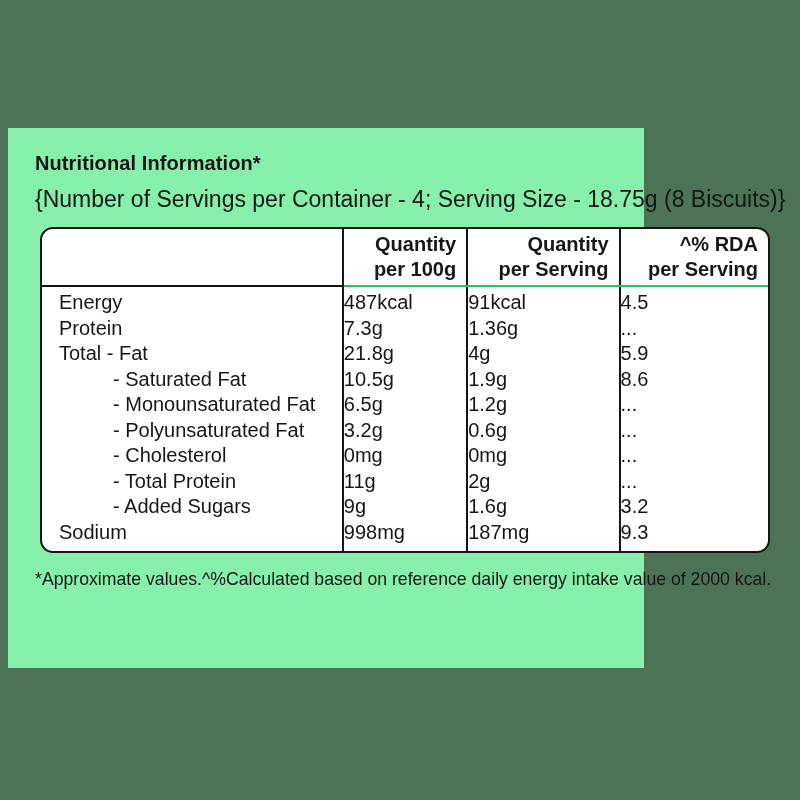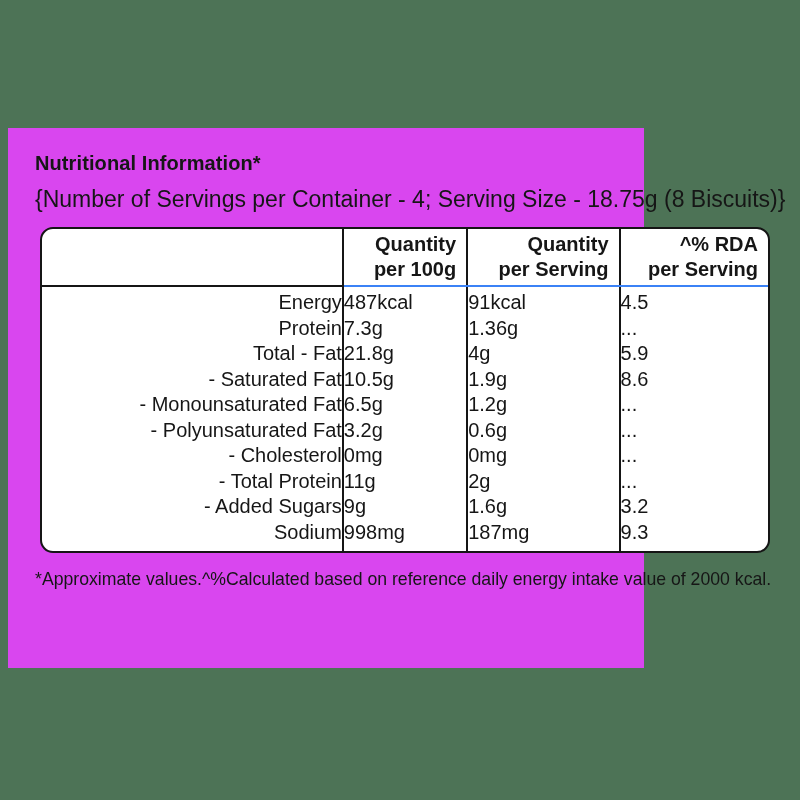--- a/index.html
+++ b/index.html
@@ -11,21 +11,21 @@
   .bg {
     position: relative;
     width: 800px; height: 800px;
     background: #4d7356;
     overflow: hidden;
   }
   .card {
     position: absolute;
     left: 8px; top: 128px;
     width: 636px; height: 540px;
-    background: #d946ef;
+    background: #86efac;
     box-sizing: border-box;
     padding: 23px 27px 0 27px;
   }
   .title {
     font-size: 20px;
     font-weight: bold;
     line-height: 24px;
     letter-spacing: 0.1px;
   }
   .subtitle {
@@ -53,32 +53,32 @@
   col.c1 { width: 300px; }
   col.c2 { width: 124px; }
   col.c3 { width: 152px; }
   col.c4 { width: 148px; }
   th {
     font-weight: bold;
     text-align: right;
     vertical-align: bottom;
     padding: 3px 10px 3px 0;
     line-height: 25px;
-    border-bottom: 2px solid #3b82f6;
+    border-bottom: 2px solid #22c55e;
     white-space: nowrap;
   }
   th.blank { border-bottom: 2px solid #151515; }
   td {
     padding: 0 12px 0 0;
     line-height: 25.5px;
     white-space: nowrap;
     overflow: visible;
   }
   td.label {
-    text-align: right;
+    text-align: left;
     padding: 0 0 0 17px;
   }
   tr.sub td.label { padding-left: 71px; }
   .bl { border-left: 2px solid #151515; }
   tbody tr:first-child td { padding-top: 3px; }
   tbody tr:last-child td { padding-bottom: 6px; }
   .footnote {
     margin-top: 15px;
     font-size: 19px;
     line-height: 22px;

